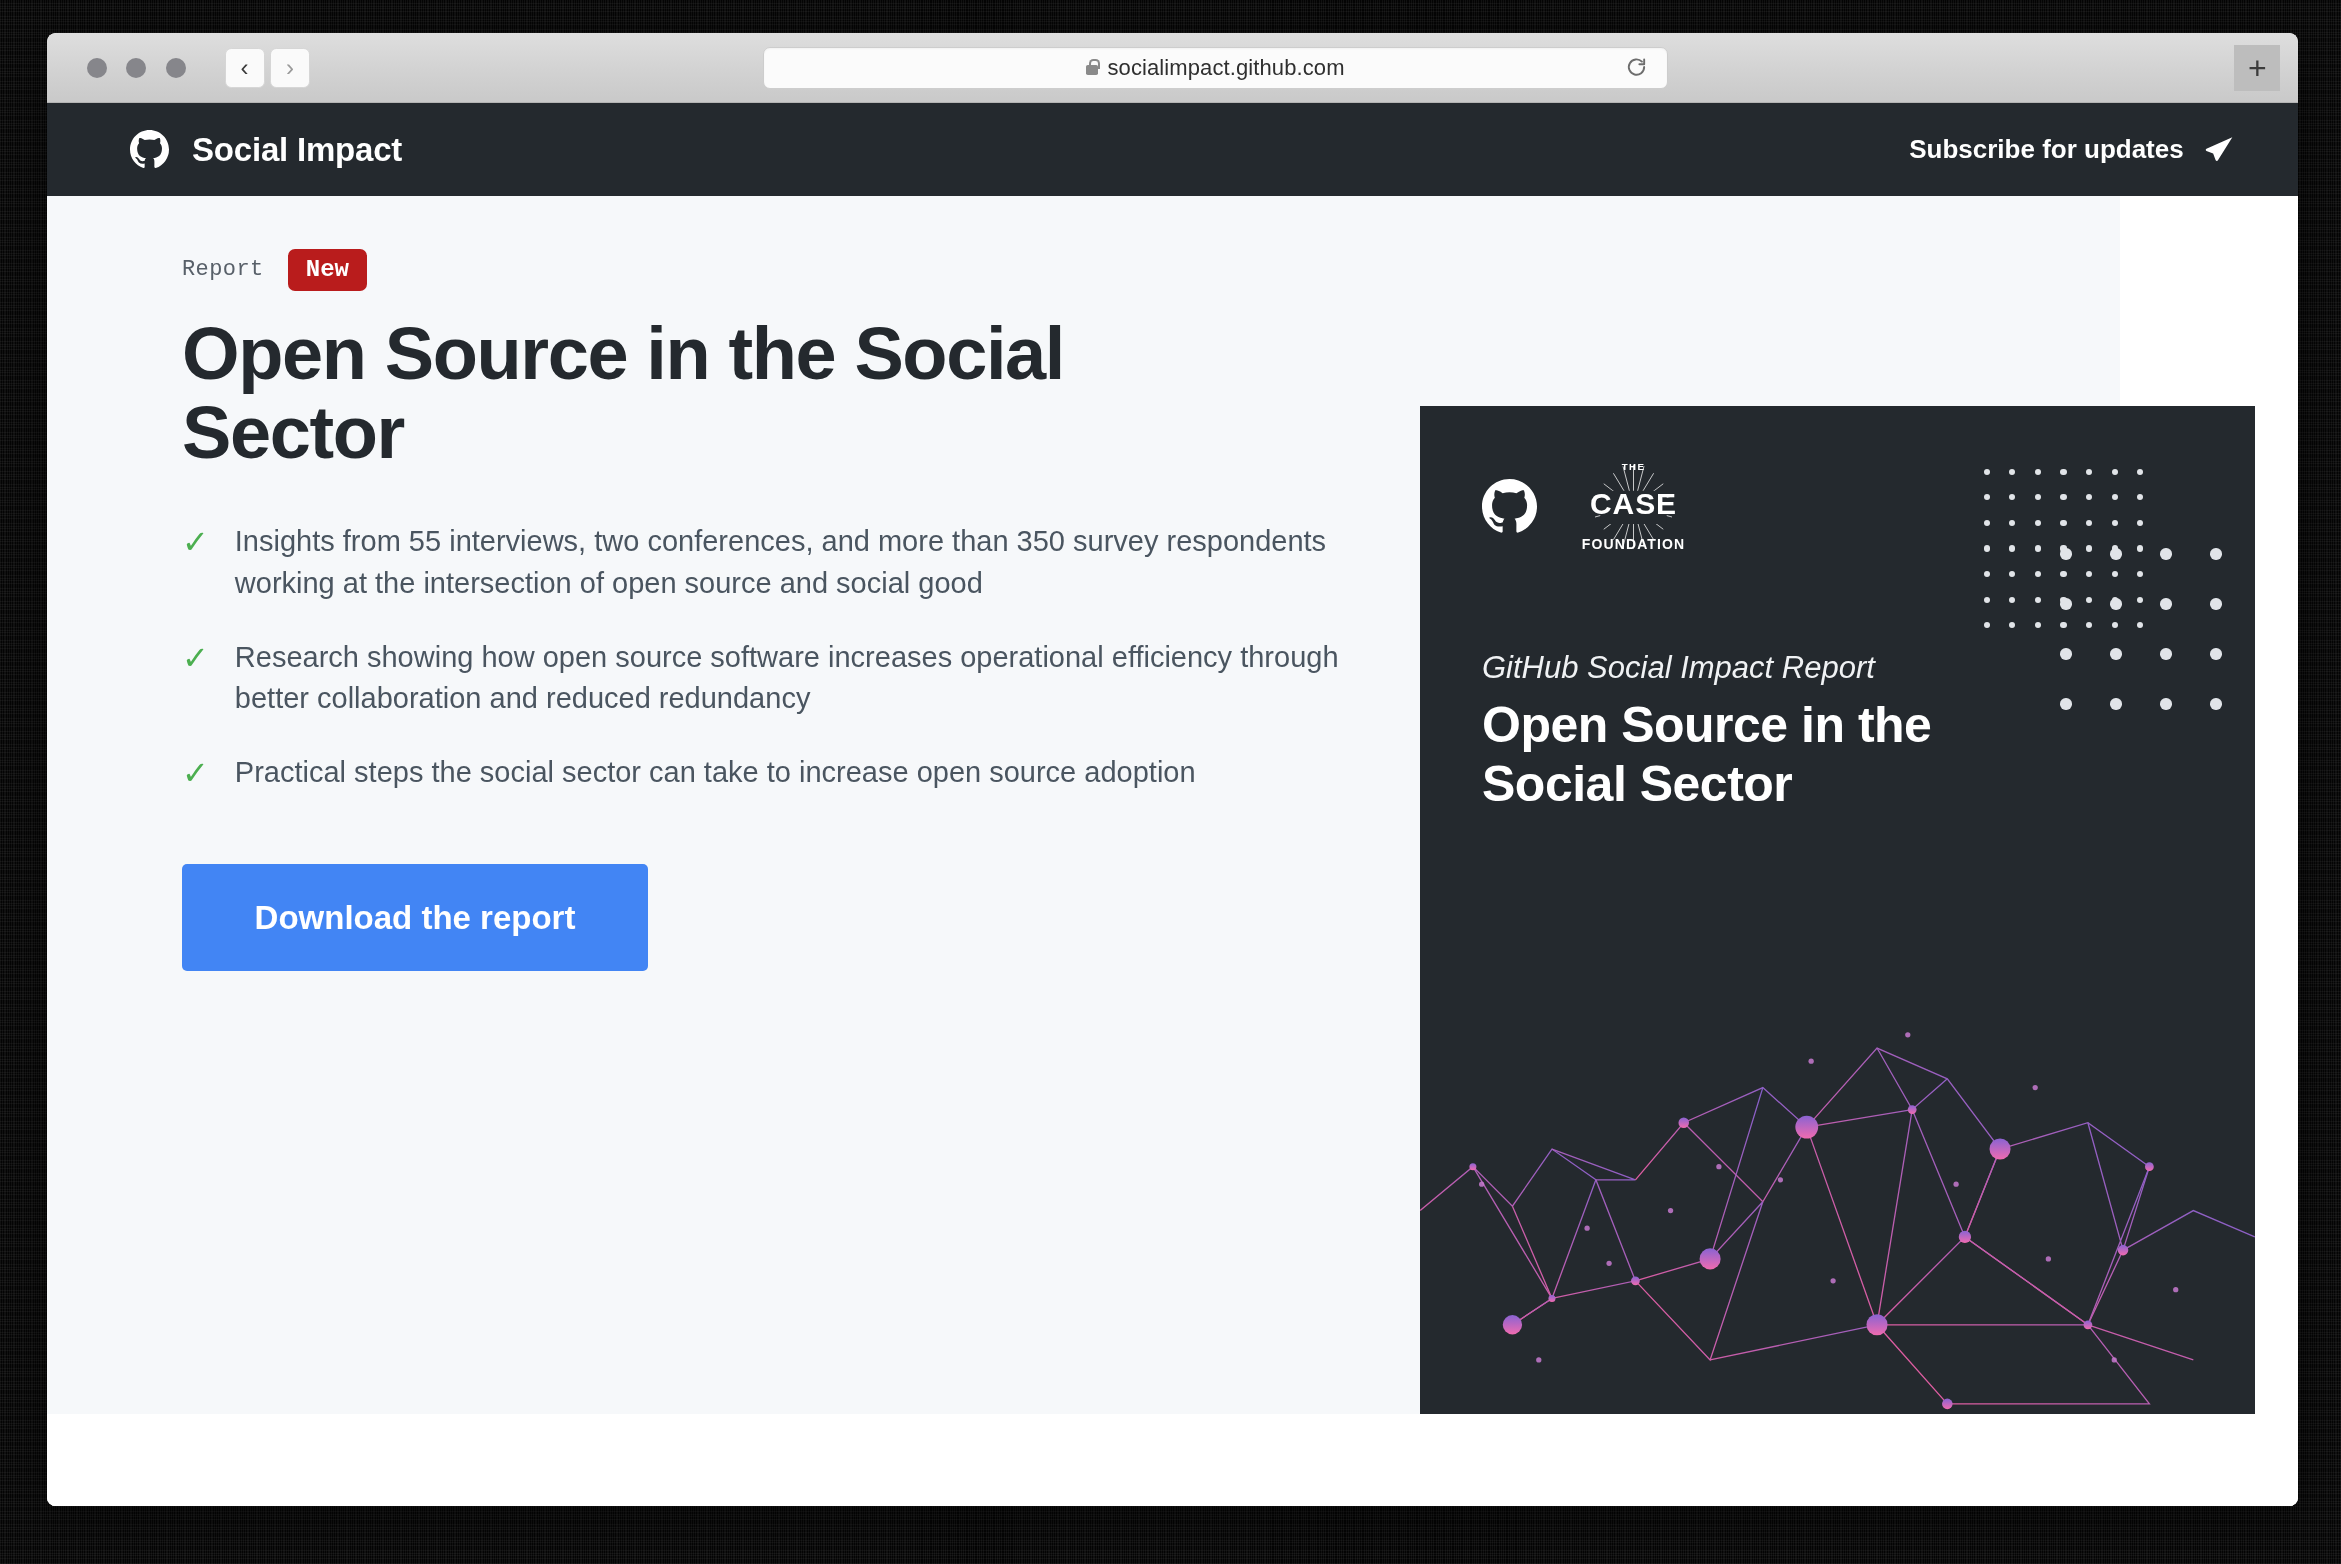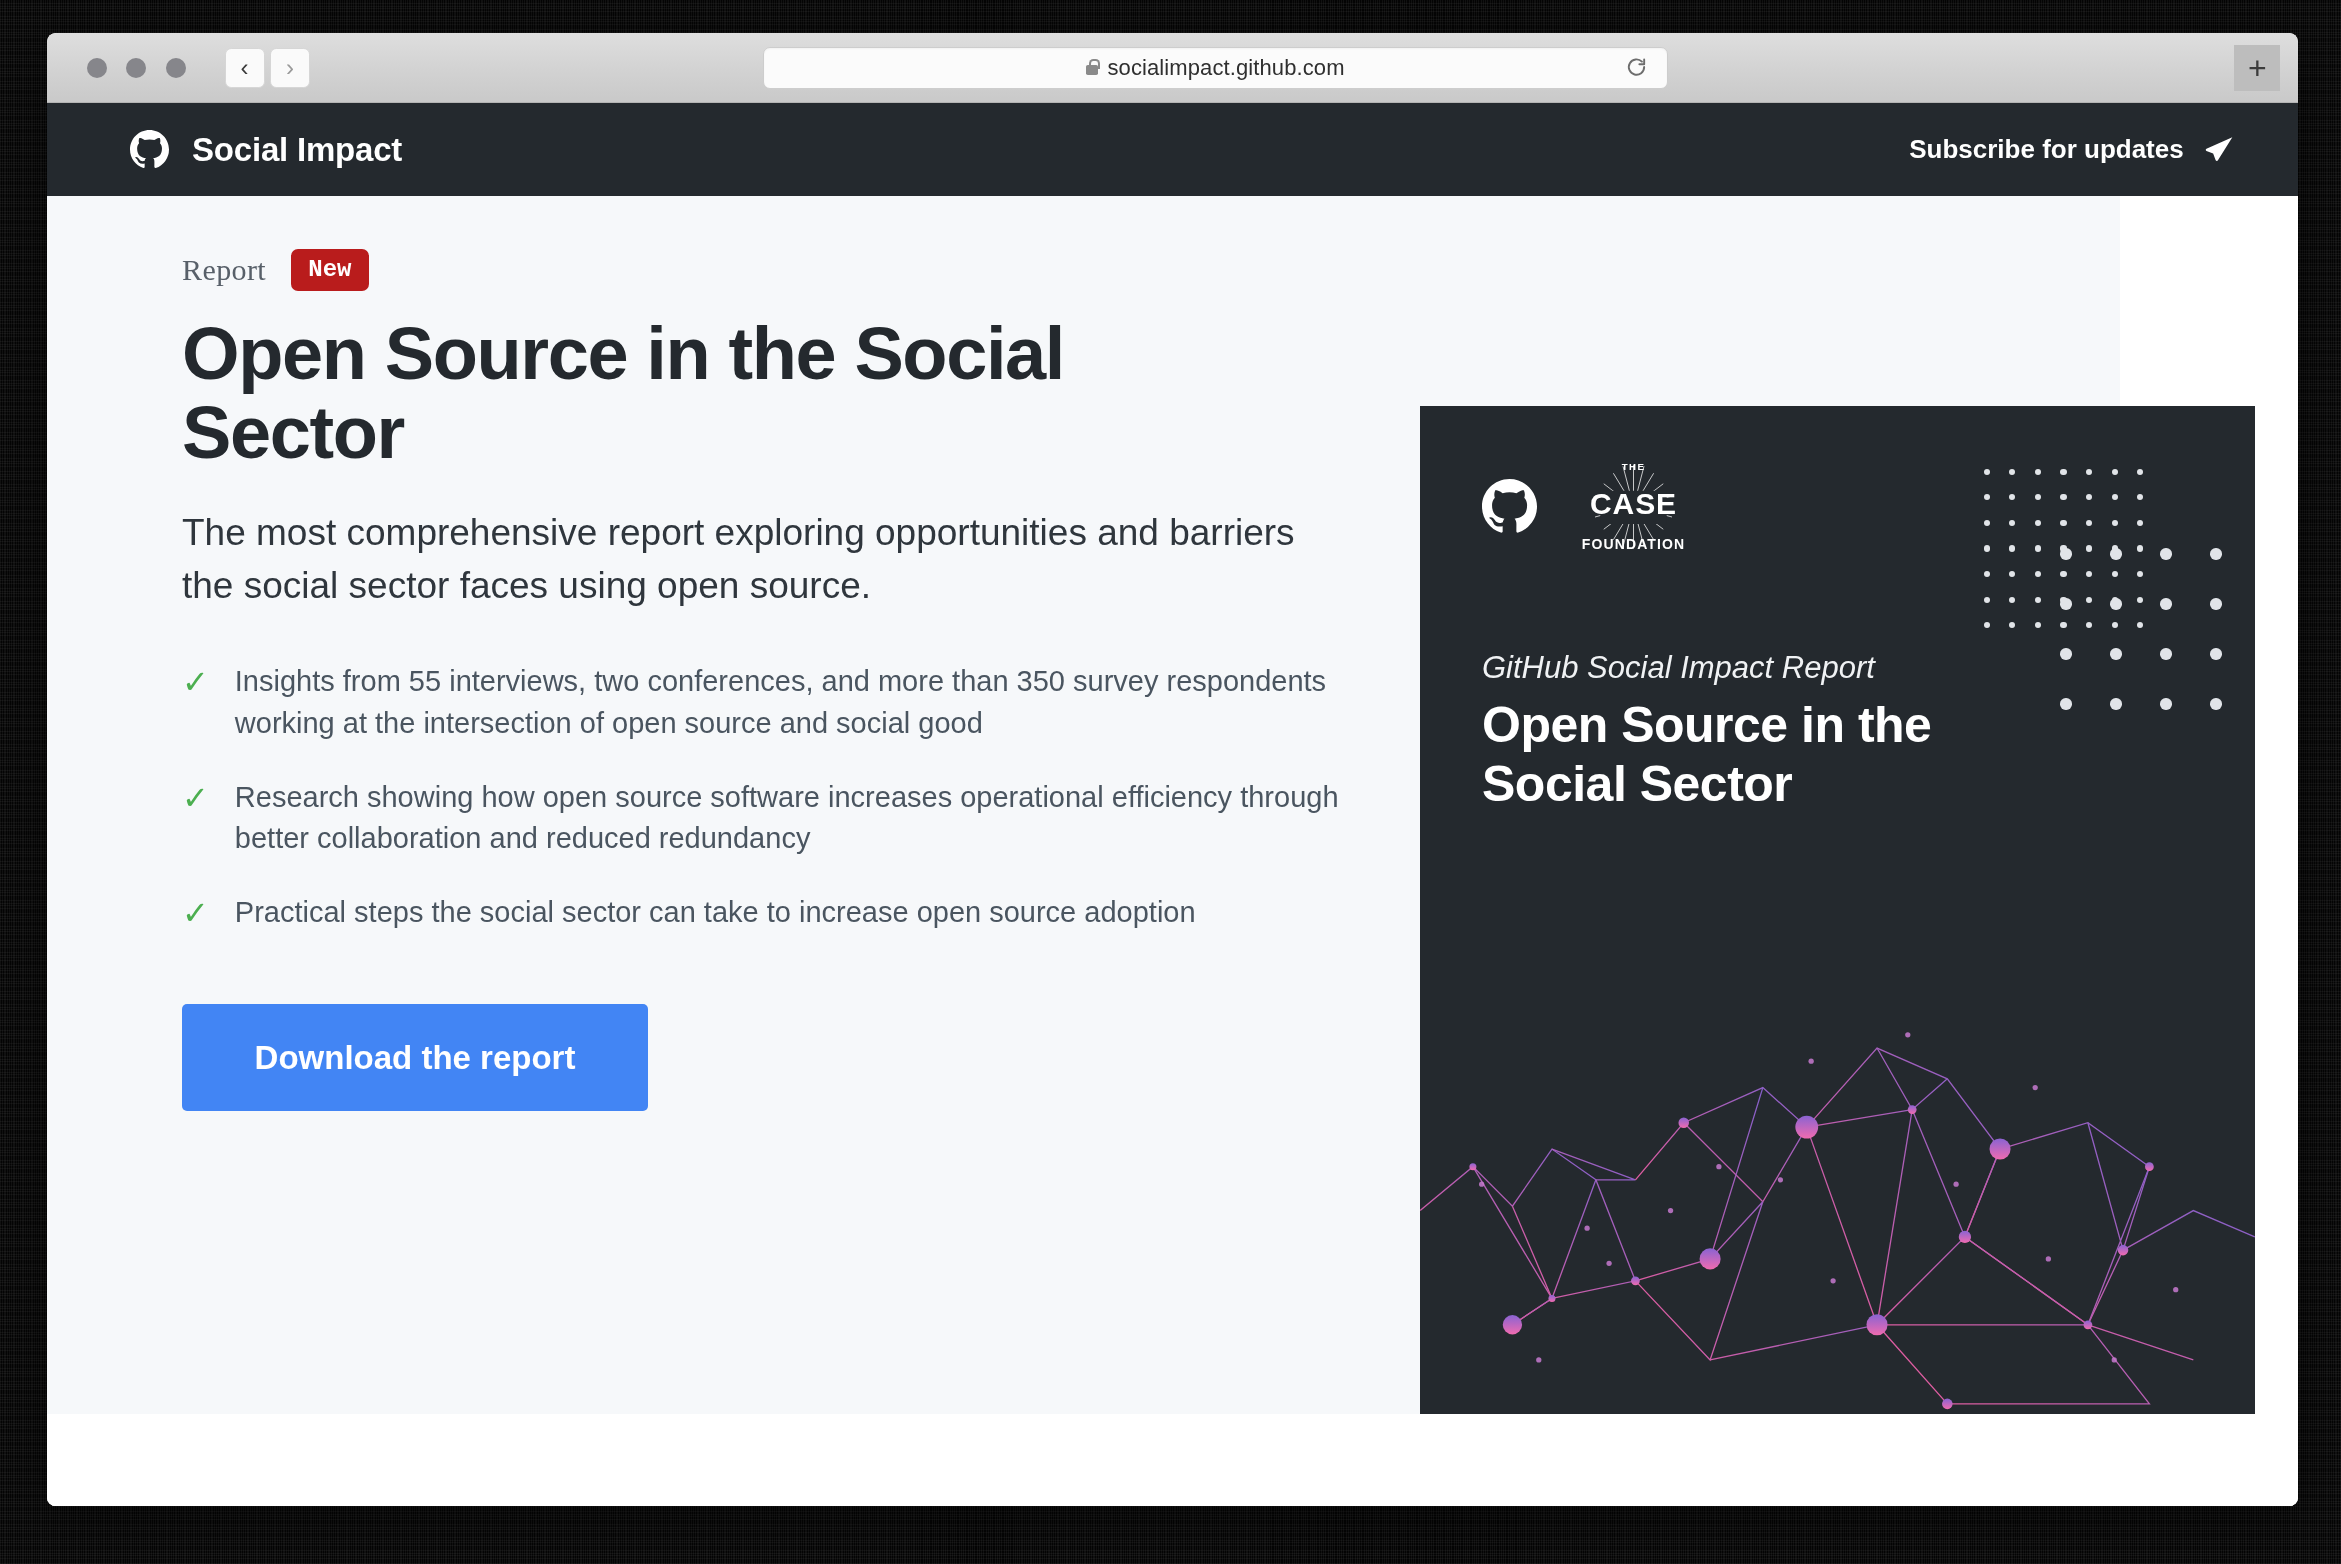--- a/index.html
+++ b/index.html
@@ -103,22 +103,22 @@
   #panel {
     position: absolute; left: 0; top: 93px;
     width: 2073px; height: 1218px;
     background: #f6f8fa;
   }
 
   
   #left { position: absolute; left: 135px; top: 53px; width: 1169px; }
   #kicker { display: flex; align-items: center; gap: 24.6px; }
   #kickerlabel {
-    font-family: Liberation Serif, serif;
-    font-size: 30px; color: #586069; letter-spacing: 0.4px;
+    font-family: Liberation Mono, monospace;
+    font-size: 22px; color: #586069; letter-spacing: 0.4px;
   }
   #newbadge {
     background: #b91c1c; color: #fff;
     font-family: "Liberation Mono", monospace;
     font-size: 24px; font-weight: 700;
     padding: 8.8px 17.6px; border-radius: 7px; line-height: 1;
   }
   #headline {
     margin-top: 24.6px;
     font-size: 74px; font-weight: 700; line-height: 1.06;
@@ -251,21 +251,20 @@
 
     <div id="panel">
 
       <div id="left">
         <div id="kicker">
           <span id="kickerlabel">Report</span>
           <span id="newbadge">New</span>
         </div>
 
         <h1 id="headline">Open Source in the Social Sector</h1>
-        <p id="subhead">The most comprehensive report exploring opportunities and barriers the social sector faces using open source.</p>
 
         <div id="bullets">
           <div class="bullet">
             <span class="check">✓</span>
             <span class="btext">Insights from 55 interviews, two conferences, and more than 350 survey respondents working at the intersection of open source and social good</span>
           </div>
           <div class="bullet">
             <span class="check">✓</span>
             <span class="btext">Research showing how open source software increases operational efficiency through better collaboration and reduced redundancy</span>
           </div>

